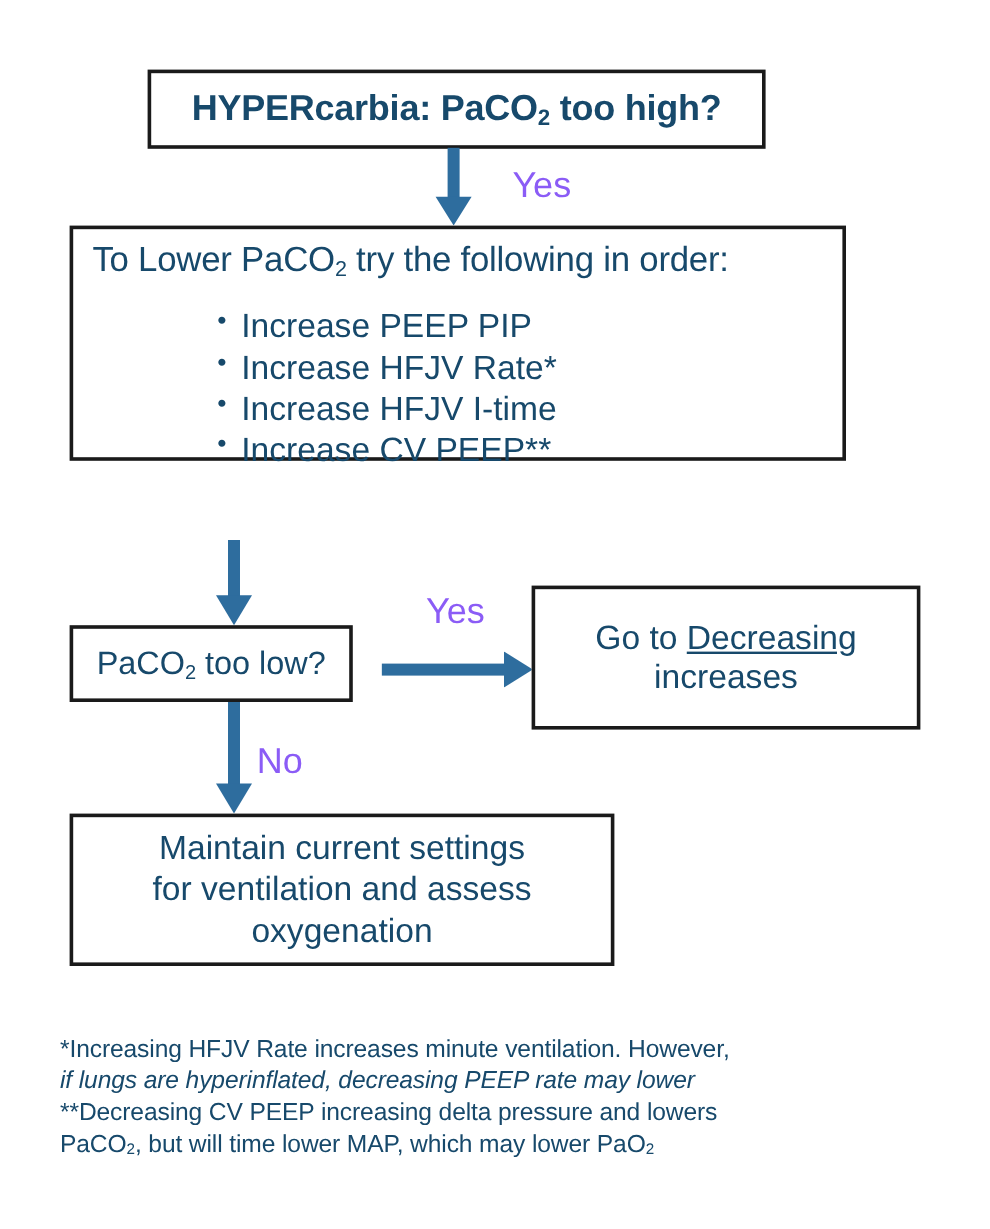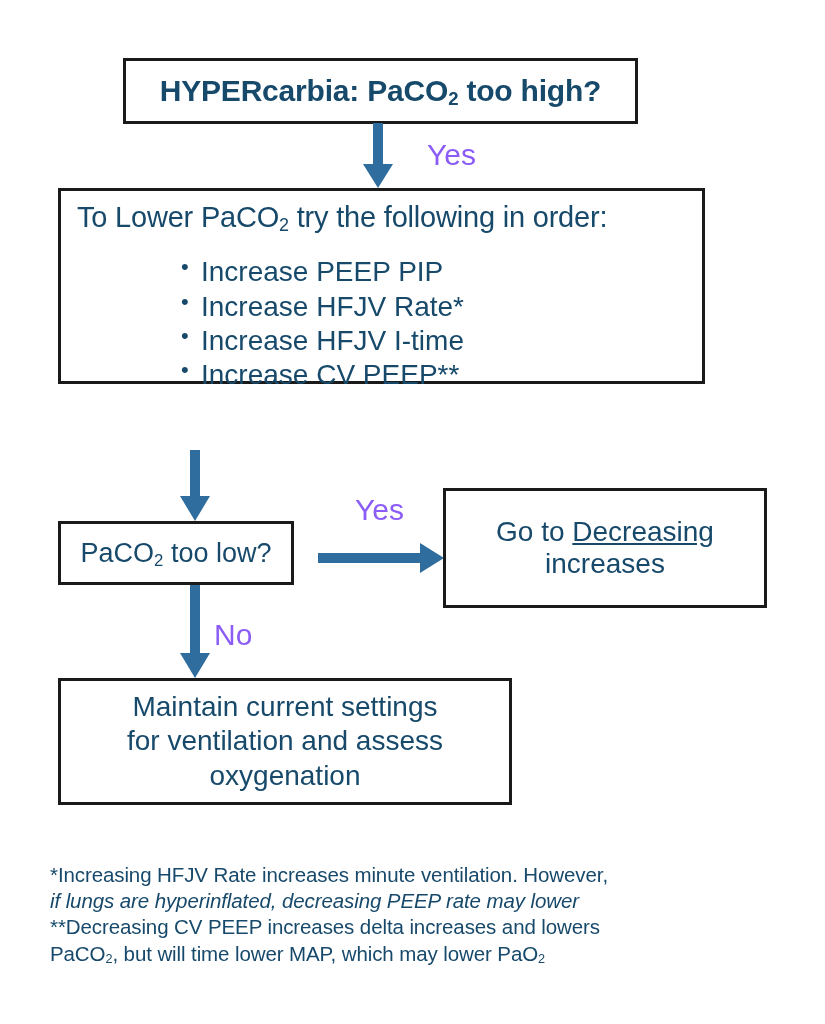--- a/index.html
+++ b/index.html
@@ -206,17 +206,17 @@
     <div>
       <span>Maintain current settings</span><br>
       <span>for ventilation and assess</span><br>
       <span>oxygenation</span>
     </div>
   </div>
 
   <div id="footnotes">
     <div class="ln">*Increasing HFJV Rate increases minute ventilation.  However,</div>
     <div class="ln it">if lungs are hyperinflated, decreasing PEEP rate may lower</div>
-    <div class="ln">**Decreasing CV PEEP increases delta increases and lowers</div>
+    <div class="ln">**Decreasing CV PEEP increasing delta pressure and lowers</div>
     <div class="ln"><span>PaCO</span><sub>2</sub><span>, but will time lower MAP, which may lower PaO</span><sub>2</sub></div>
   </div>
 
 </div>
 
 </body></html>

